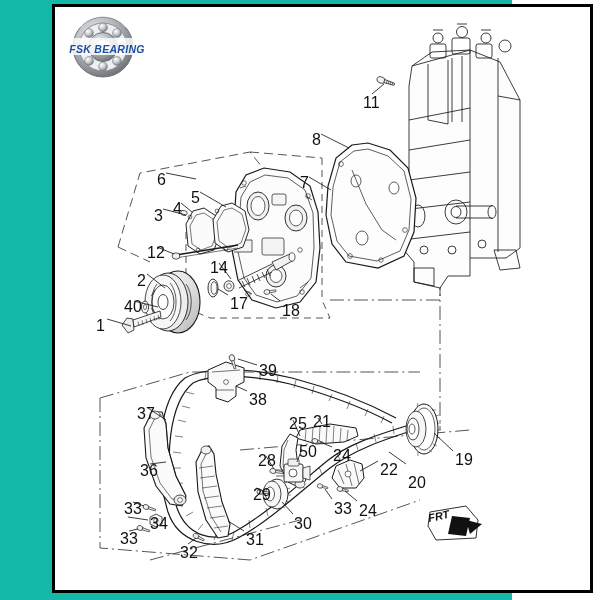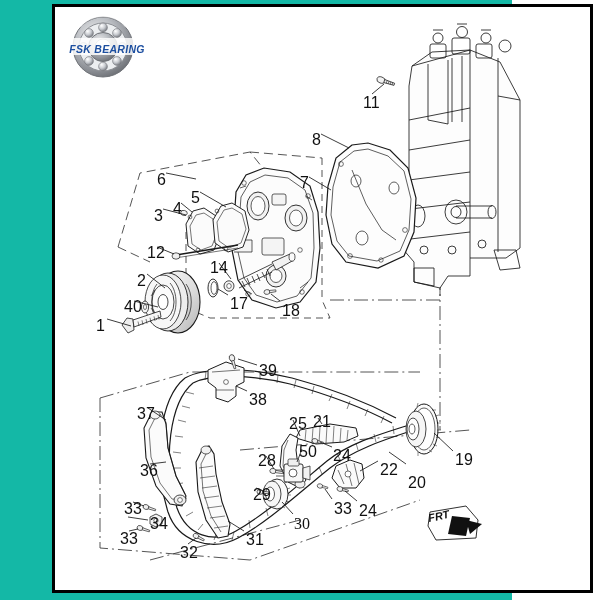--- a/index.html
+++ b/index.html
@@ -495,21 +495,21 @@
       <div class="cal" style="left: 455px; top: 452px;">19</div>
       <div class="cal" style="left: 408px; top: 466px; margin-top: 9px;">20</div>
       <div class="cal" style="left: 313px; top: 414px;">21</div>
       <div class="cal" style="left: 380px; top: 462px;">22</div>
       <div class="cal" style="left: 333px; top: 448px;">24</div>
       <div class="cal" style="left: 359px; top: 503px;">24</div>
       <div class="cal" style="left: 289px; top: 416px;">25</div>
       <div class="cal" style="left: 299px; top: 444px;">50</div>
       <div class="cal" style="left: 258px; top: 453px;">28</div>
       <div class="cal" style="left: 253px; top: 487px;">29</div>
-      <div class="cal" style="left: 294px; top: 516px; font-family: Liberation Serif, serif;">30</div>
+      <div class="cal" style="left: 294px; top: 516px;">30</div>
       <div class="cal" style="left: 246px; top: 532px;">31</div>
       <div class="cal" style="left: 180px; top: 545px;">32</div>
       <div class="cal" style="left: 124px; top: 501px;">33</div>
       <div class="cal" style="left: 120px; top: 531px;">33</div>
       <div class="cal" style="left: 334px; top: 501px;">33</div>
       <div class="cal" style="left: 118px; top: 516px; margin-left: 32px;">34</div>
       <div class="cal" style="left: 140px; top: 463px;">36</div>
       <div class="cal" style="left: 137px; top: 406px;">37</div>
       <div class="cal" style="left: 249px; top: 392px;">38</div>
       <div class="cal" style="left: 259px; top: 363px;">39</div>

